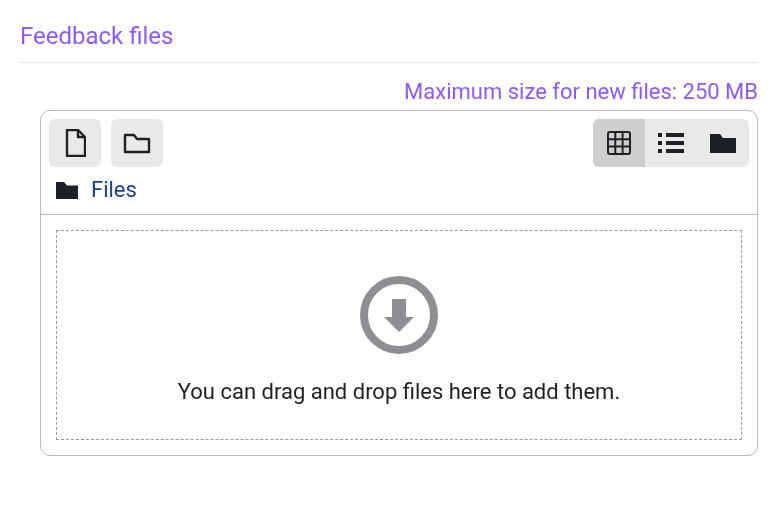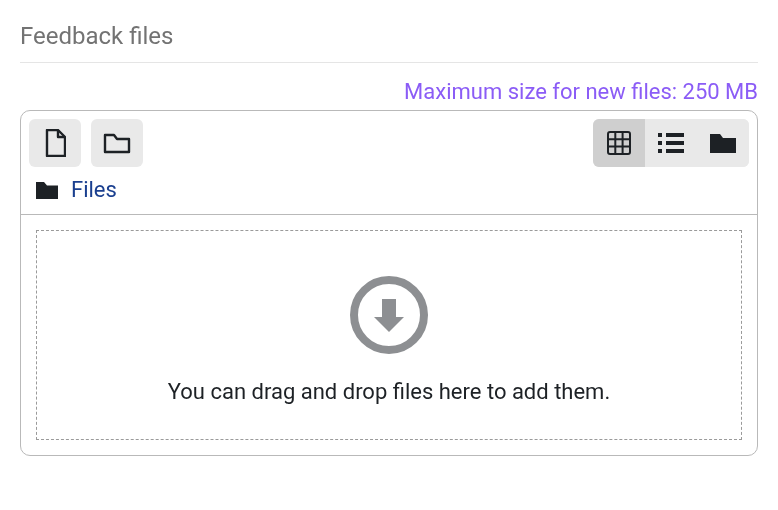--- a/index.html
+++ b/index.html
@@ -9,35 +9,36 @@
     }
     body {
       font-family: -apple-system, BlinkMacSystemFont, "Segoe UI", Roboto, Helvetica, Arial, sans-serif;
       background: #fff;
       padding: 22px 20px 20px 20px;
       color: #1d2125;
     }
     .section-title {
       font-size: 24px;
       font-weight: 400;
-      color: #737373;
+      color: #8b5cf6;
       padding-bottom: 12px;
       border-bottom: 1px solid #e5e5e5;
     }
     .max-size {
       text-align: right;
       font-size: 22px;
       color: #8b5cf6;
       margin-top: 16px;
       margin-bottom: 6px;
     }
     .file-picker {
       border: 1px solid #b9b9b9;
       border-radius: 10px;
       overflow: hidden;
+      margin-left: 20px;
     }
     .toolbar {
       display: flex;
       justify-content: space-between;
       align-items: center;
       padding: 8px 8px 6px 8px;
     }
     .toolbar-left {
       display: flex;
       gap: 10px;

